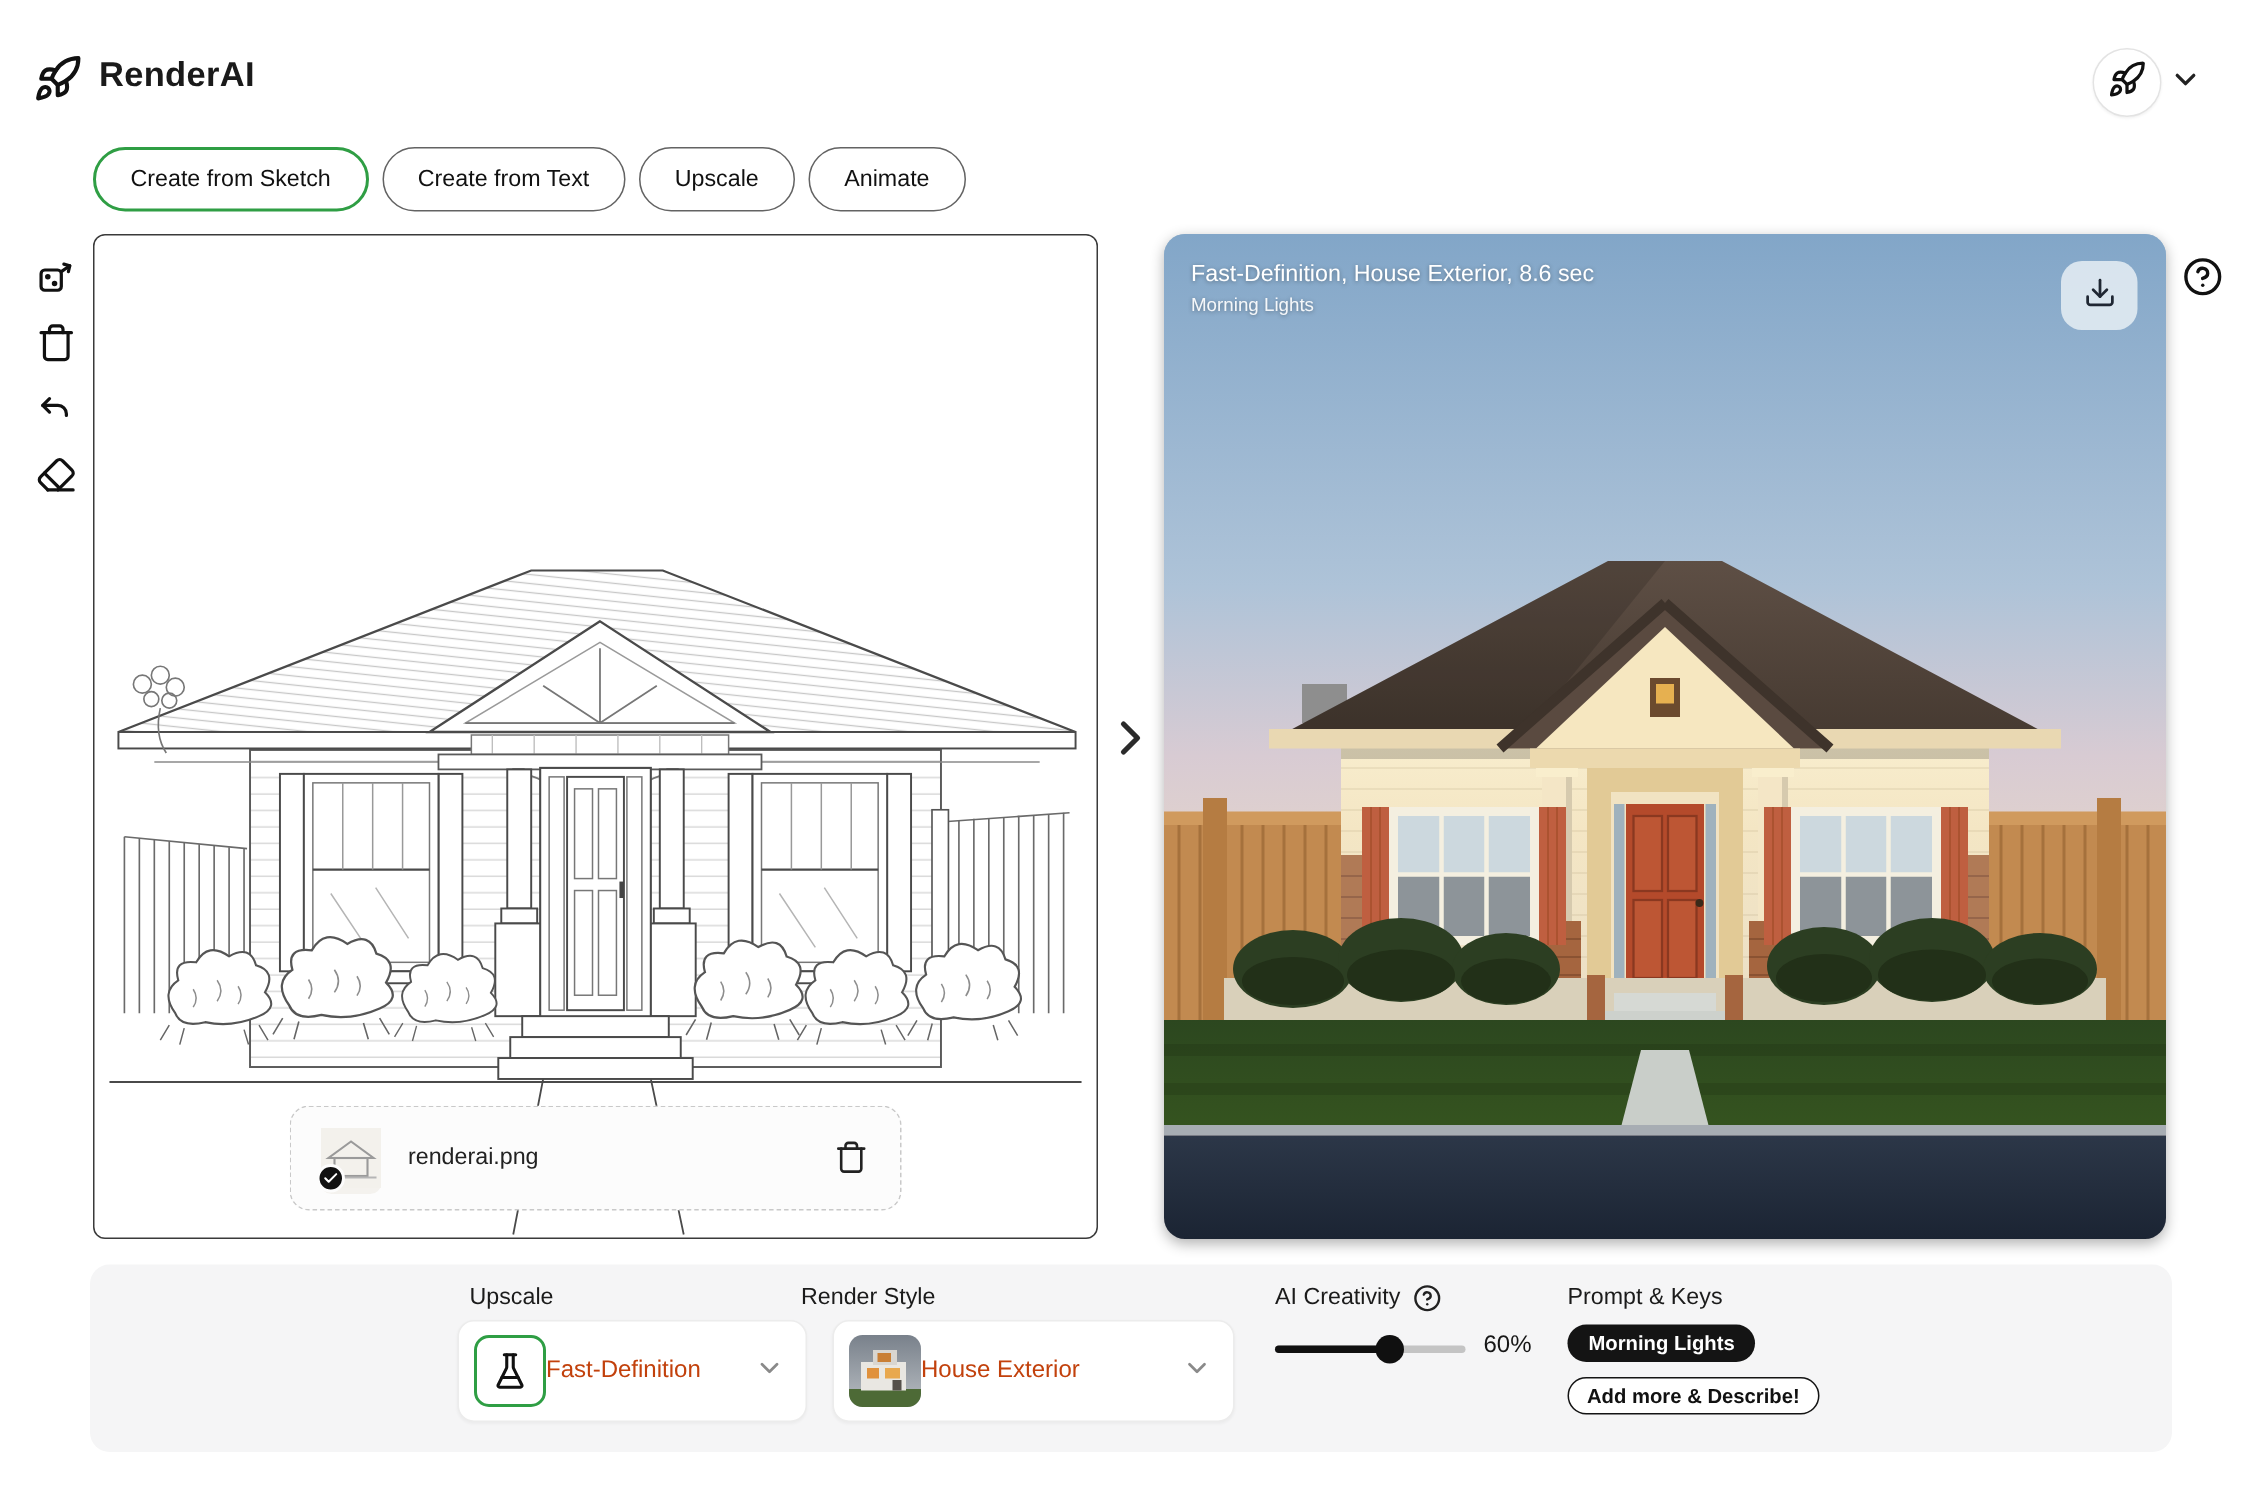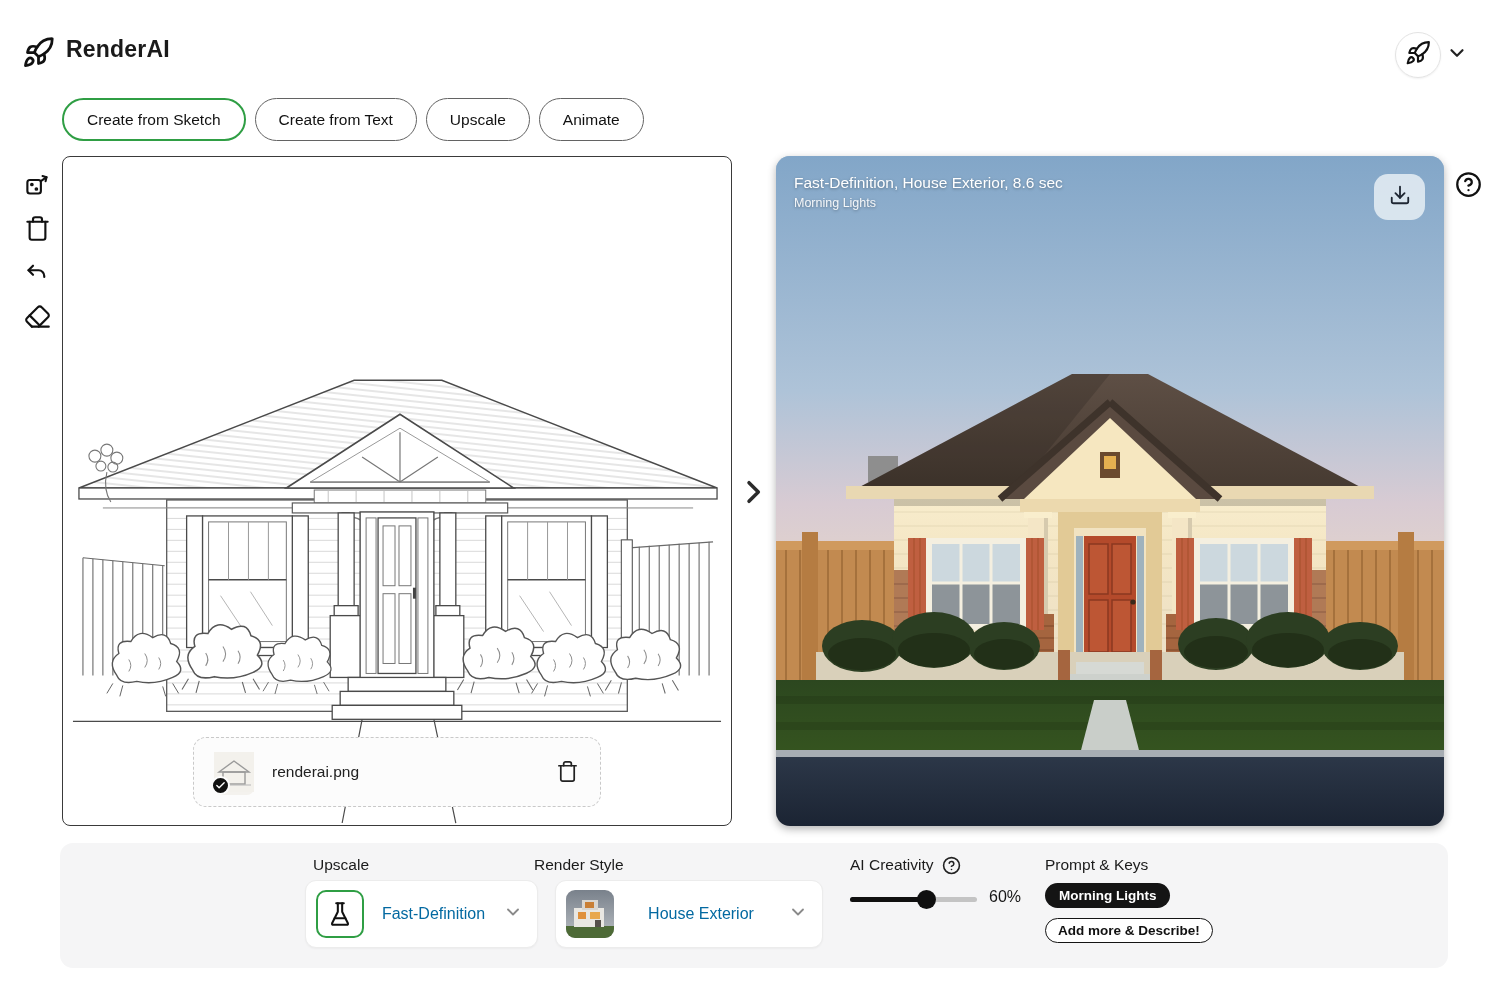--- a/index.html
+++ b/index.html
@@ -67,21 +67,21 @@
   .create-btn .ric svg{width:18px;height:18px;stroke:#fff;fill:none;stroke-width:2.1;stroke-linecap:round;stroke-linejoin:round}
   .create-btn .spark svg{width:19px;height:19px}
   .help-main{position:absolute;left:1455px;top:171px;width:27px;height:27px;cursor:pointer}
   .help-main svg{width:27px;height:27px;stroke:#111;fill:none;stroke-width:2;stroke-linecap:round;stroke-linejoin:round}
 
   
   .settings-bar{position:absolute;left:60px;top:843px;width:1388px;height:125px;background:#f5f5f6;border-radius:13px}
   .grp-label{position:absolute;top:13px;font-size:15.5px;color:#1b1b1b}
   .dd{position:absolute;top:37px;height:68px;background:#fff;border:1px solid #ececec;border-radius:11px;
       display:flex;align-items:center;padding:0 14px 0 10px;cursor:pointer;box-shadow:0 1px 2px rgba(0,0,0,.04)}
-  .dd .val{font-size:16px;color:#0369a1;flex:1;text-align:center}
+  .dd .val{font-size:16px;color:#c2410c;flex:1;text-align:left}
   .dd .dchev svg{width:20px;height:20px;stroke:#8a8a8a;fill:none;stroke-width:2.2;stroke-linecap:round;stroke-linejoin:round}
   .flask-box{width:48px;height:48px;border:2px solid var(--accent_green);border-radius:10px;display:flex;
       align-items:center;justify-content:center;flex:0 0 auto}
   .flask-box svg{width:26px;height:26px;stroke:#111;fill:none;stroke-width:1.9;stroke-linecap:round;stroke-linejoin:round}
   .style-thumb{width:48px;height:48px;border-radius:9px;overflow:hidden;flex:0 0 auto}
 
   .creativity-label{display:flex;align-items:flex-start;gap:8px}
   .creativity-label .qi svg{width:19px;height:19px;stroke:#222;fill:none;stroke-width:2;stroke-linecap:round;stroke-linejoin:round}
   .slider{position:absolute;left:790px;top:46px;width:127px;height:20px;cursor:pointer}
   .slider .track{position:absolute;left:0;right:0;top:8px;height:5px;border-radius:3px;background:#c4c4c4}

